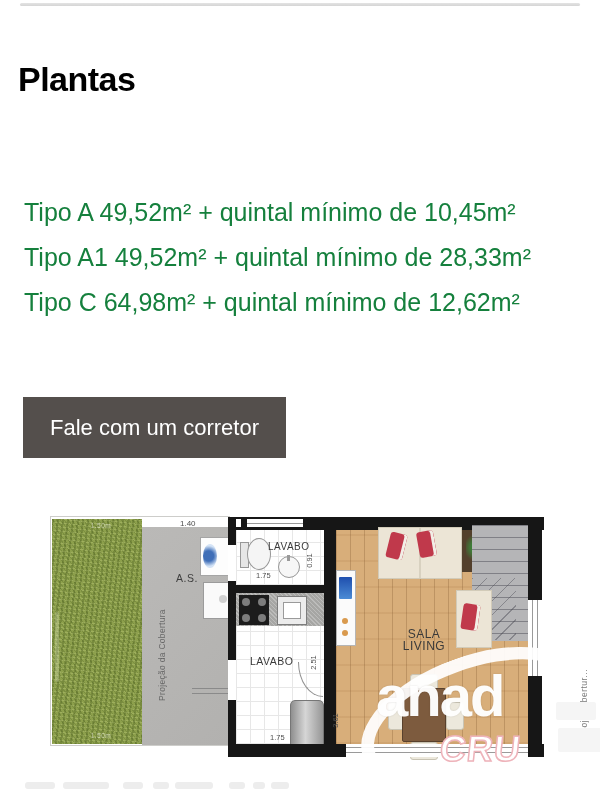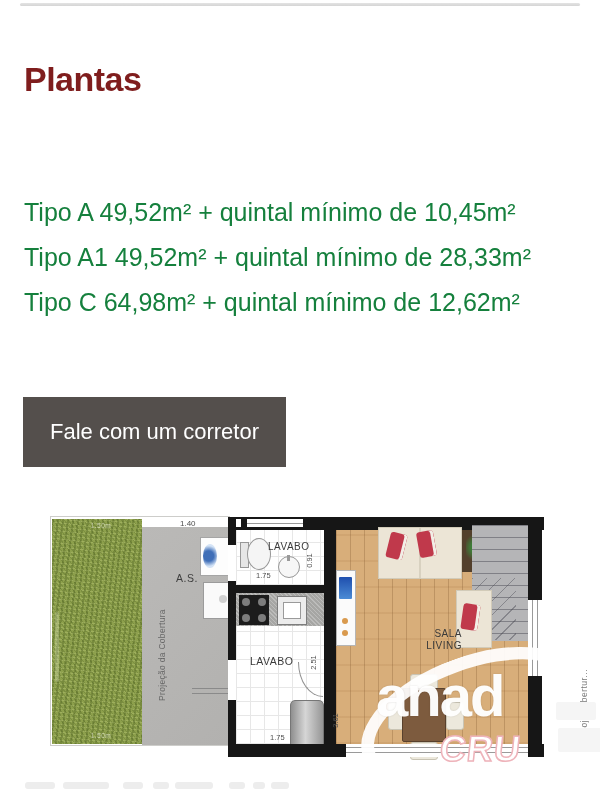--- a/index.html
+++ b/index.html
@@ -4,27 +4,27 @@
 <style>
   html,body{margin:0;padding:0;}
   body{width:600px;height:800px;background:#ffffff;font-family:"Liberation Sans",sans-serif;overflow:hidden;}
   #page{position:relative;width:600px;height:800px;background:#fff;}
   .abs{position:absolute;}
 
   
   .top-divider{left:20px;right:20px;top:3px;height:3px;background:linear-gradient(#e3e3e3,#d5d5d5);border-radius:2px;}
 
   
-  .page-title{left:24px;top:60px;font-size:34px;font-weight:600;color:#7f1d1d;letter-spacing:-0.5px;}
+  .page-title{left:18px;top:60px;font-size:34px;font-weight:600;color:#000000;letter-spacing:-0.5px;}
   .terreno{left:24px;top:133px;font-size:25px;color:#535353;}
   .tipos{left:24px;top:190px;font-size:25px;color:#15803d;line-height:45px;}
   .tipos div{white-space:nowrap;}
 
   
-  .cta{left:23px;top:397px;width:263px;height:70px;background:#544f4c;color:#ffffff;
+  .cta{left:23px;top:397px;width:263px;height:61px;background:#544f4c;color:#ffffff;
        display:flex;align-items:center;justify-content:center;font-size:22px;border:none;cursor:pointer;text-align:center;}
 
   
   .plan{left:50px;top:516px;width:546px;height:241px;}
   .yard{left:0;top:0;width:178px;height:228px;background:#fff;border:1px solid #cdcdca;}
   .grass{left:1px;top:2px;width:90px;height:225px;background-color:#8da04c;
     background-image:repeating-linear-gradient(97deg,rgba(60,80,20,.28) 0 2px,transparent 2px 5px),
       repeating-linear-gradient(7deg,rgba(225,235,160,.20) 0 1px,transparent 1px 4px),
       repeating-linear-gradient(52deg,rgba(40,60,10,.18) 0 1px,transparent 1px 3px);}
   .grass-label{font-size:6.5px;color:rgba(255,255,255,.55);width:80px;text-align:center;letter-spacing:.5px;}
@@ -93,21 +93,21 @@
   .pillow{width:17px;height:26px;background:#c0394b;border-radius:3px;box-shadow:inset -3px 0 0 #f2eee6;}
   .pil1{left:338px;top:17px;transform:rotate(14deg);} .pil2{left:368px;top:15px;transform:rotate(-10deg);}
   .rug{left:412px;top:14px;width:32px;height:42px;background:#53402c;}
   .plant{left:416px;top:18px;width:24px;height:30px;background:radial-gradient(circle at 50% 45%,#3e7d38 35%,rgba(62,125,56,0) 70%);}
   .stairs{left:422px;top:9px;width:56px;height:116px;background:#b5b5b7;
     background-image:repeating-linear-gradient(180deg,rgba(75,75,85,.5) 0 1px,transparent 1px 12px);}
   .stairs-diag{left:422px;top:62px;width:44px;height:62px;
     background-image:repeating-linear-gradient(135deg,rgba(70,70,80,.42) 0 1px,transparent 1px 10px);}
   .armchair{left:406px;top:74px;width:34px;height:56px;background:#ece5d6;border:1px solid #d2cbb9;}
   .pil3{left:412px;top:88px;transform:rotate(8deg);}
-  .sala-label{left:336px;top:112px;width:76px;text-align:right;font-size:10px;color:#3a3a3a;line-height:12px;letter-spacing:.5px;}
+  .sala-label{left:336px;top:112px;width:76px;text-align:center;font-size:12px;color:#3a3a3a;line-height:12px;letter-spacing:.5px;}
   .dim-361{left:278px;top:200px;transform:rotate(-90deg);}
   .chair{background:#ece8dc;border:1px solid #c9c4b4;border-radius:3px;}
   .chair-t{left:360px;top:158px;width:26px;height:16px;} .chair-b{left:360px;top:226px;width:26px;height:16px;}
   .chair-l{left:338px;top:186px;width:16px;height:26px;} .chair-r{left:396px;top:186px;width:16px;height:26px;}
   .dtable{left:352px;top:172px;width:42px;height:52px;background:#7d5b3e;border:1px solid #58402c;border-radius:2px;}
 
   .right-wall{left:478px;top:1px;width:14px;height:227px;}
   .right-window{left:478px;top:84px;width:14px;height:76px;background:#fff;
     background-image:repeating-linear-gradient(90deg,transparent 0 4px,#9a9a9a 4px 5px);}
   .bottom-wall{left:178px;top:228px;width:316px;height:13px;}

